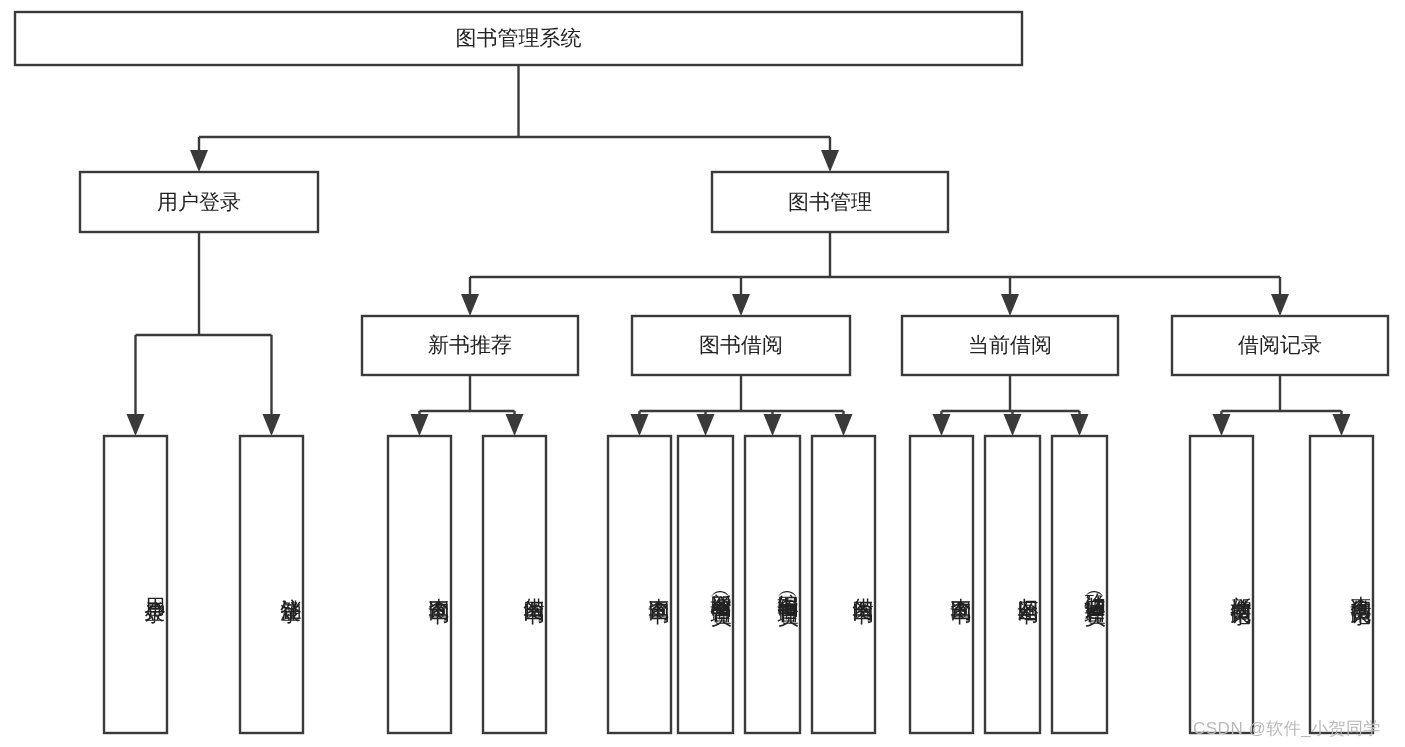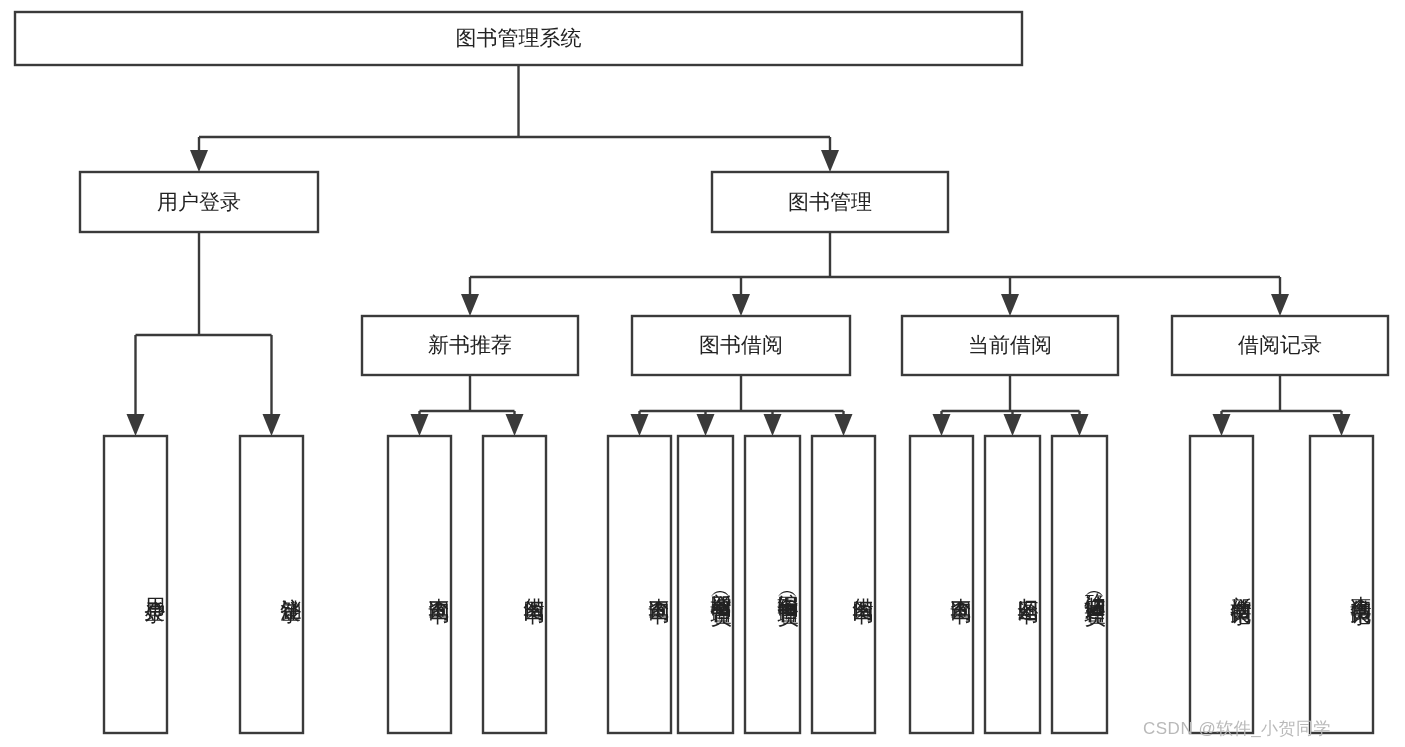--- a/index.html
+++ b/index.html
@@ -175,15 +175,15 @@
       <div class="leaf-label" style="left: 678px; top: 446px; width: 55px; height: 277px;">新增图书（管理员）</div>
       <div class="leaf-label" style="left: 745px; top: 446px; width: 55px; height: 277px;">编辑图书（管理员）</div>
       <div class="leaf-label" style="left: 812px; top: 446px; width: 63px; height: 277px;">借阅图书</div>
       <div class="leaf-label" style="left: 910px; top: 446px; width: 63px; height: 277px;">查询图书</div>
       <div class="leaf-label" style="left: 985px; top: 446px; width: 55px; height: 277px;">归还图书</div>
       <div class="leaf-label" style="left: 1052px; top: 446px; width: 55px; height: 277px;">确认归还（管理员）</div>
       <div class="leaf-label" style="left: 1190px; top: 446px; width: 63px; height: 277px;">新增借阅记录</div>
       <div class="leaf-label" style="left: 1310px; top: 446px; width: 63px; height: 277px;">查询借阅记录</div>
     </div>
 
-  <div class="watermark" style="left: 1143px; top: 717px;">CSDN @软件_小贺同学</div>
+  <div class="watermark" style="left: 1193px; top: 717px;">CSDN @软件_小贺同学</div>
 
 </div>
 
 </body></html>

